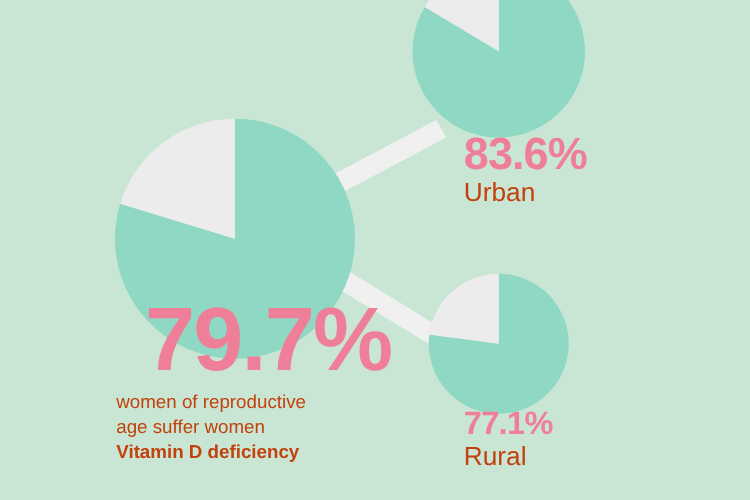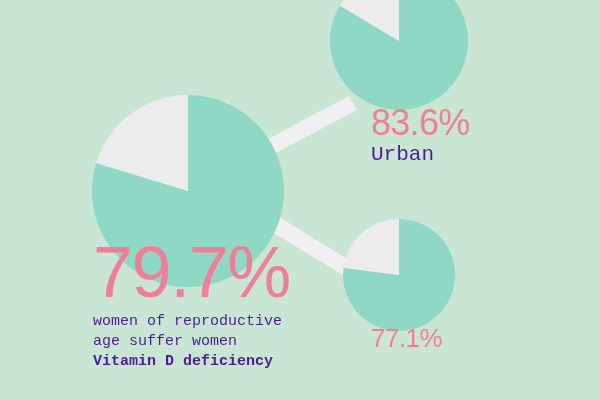--- a/index.html
+++ b/index.html
@@ -24,29 +24,30 @@
     left: 0;
     top: 0;
     width: 600px;
     height: 400px;
   }
   .label-block {
     position: absolute;
   }
   .pct {
     font-family: "Liberation Sans", sans-serif;
-    font-weight: normal;
+    font-weight: bold;
     color: #ef7f98;
     line-height: 0.95;
     letter-spacing: -0.02em;
     white-space: nowrap;
+    text-align: right;
   }
   .caption {
-    font-family: Liberation Mono, monospace;
-    color: #4c1d95;
+    font-family: Liberation Sans, sans-serif;
+    color: #c2410c;
     white-space: nowrap;
   }
   
   #main-label {
     left: 93px;
     top: 238px;
   }
   #main-label .pct {
     font-size: 72px;
   }
@@ -129,15 +130,16 @@
     </div>
   </div>
 
   <div class="label-block" id="urban-label">
     <div class="pct">83.6%</div>
     <div class="caption">Urban</div>
   </div>
 
   <div class="label-block" id="rural-label">
     <div class="pct">77.1%</div>
+    <div class="caption">Rural</div>
   </div>
 
 </div>
 
 </body></html>

